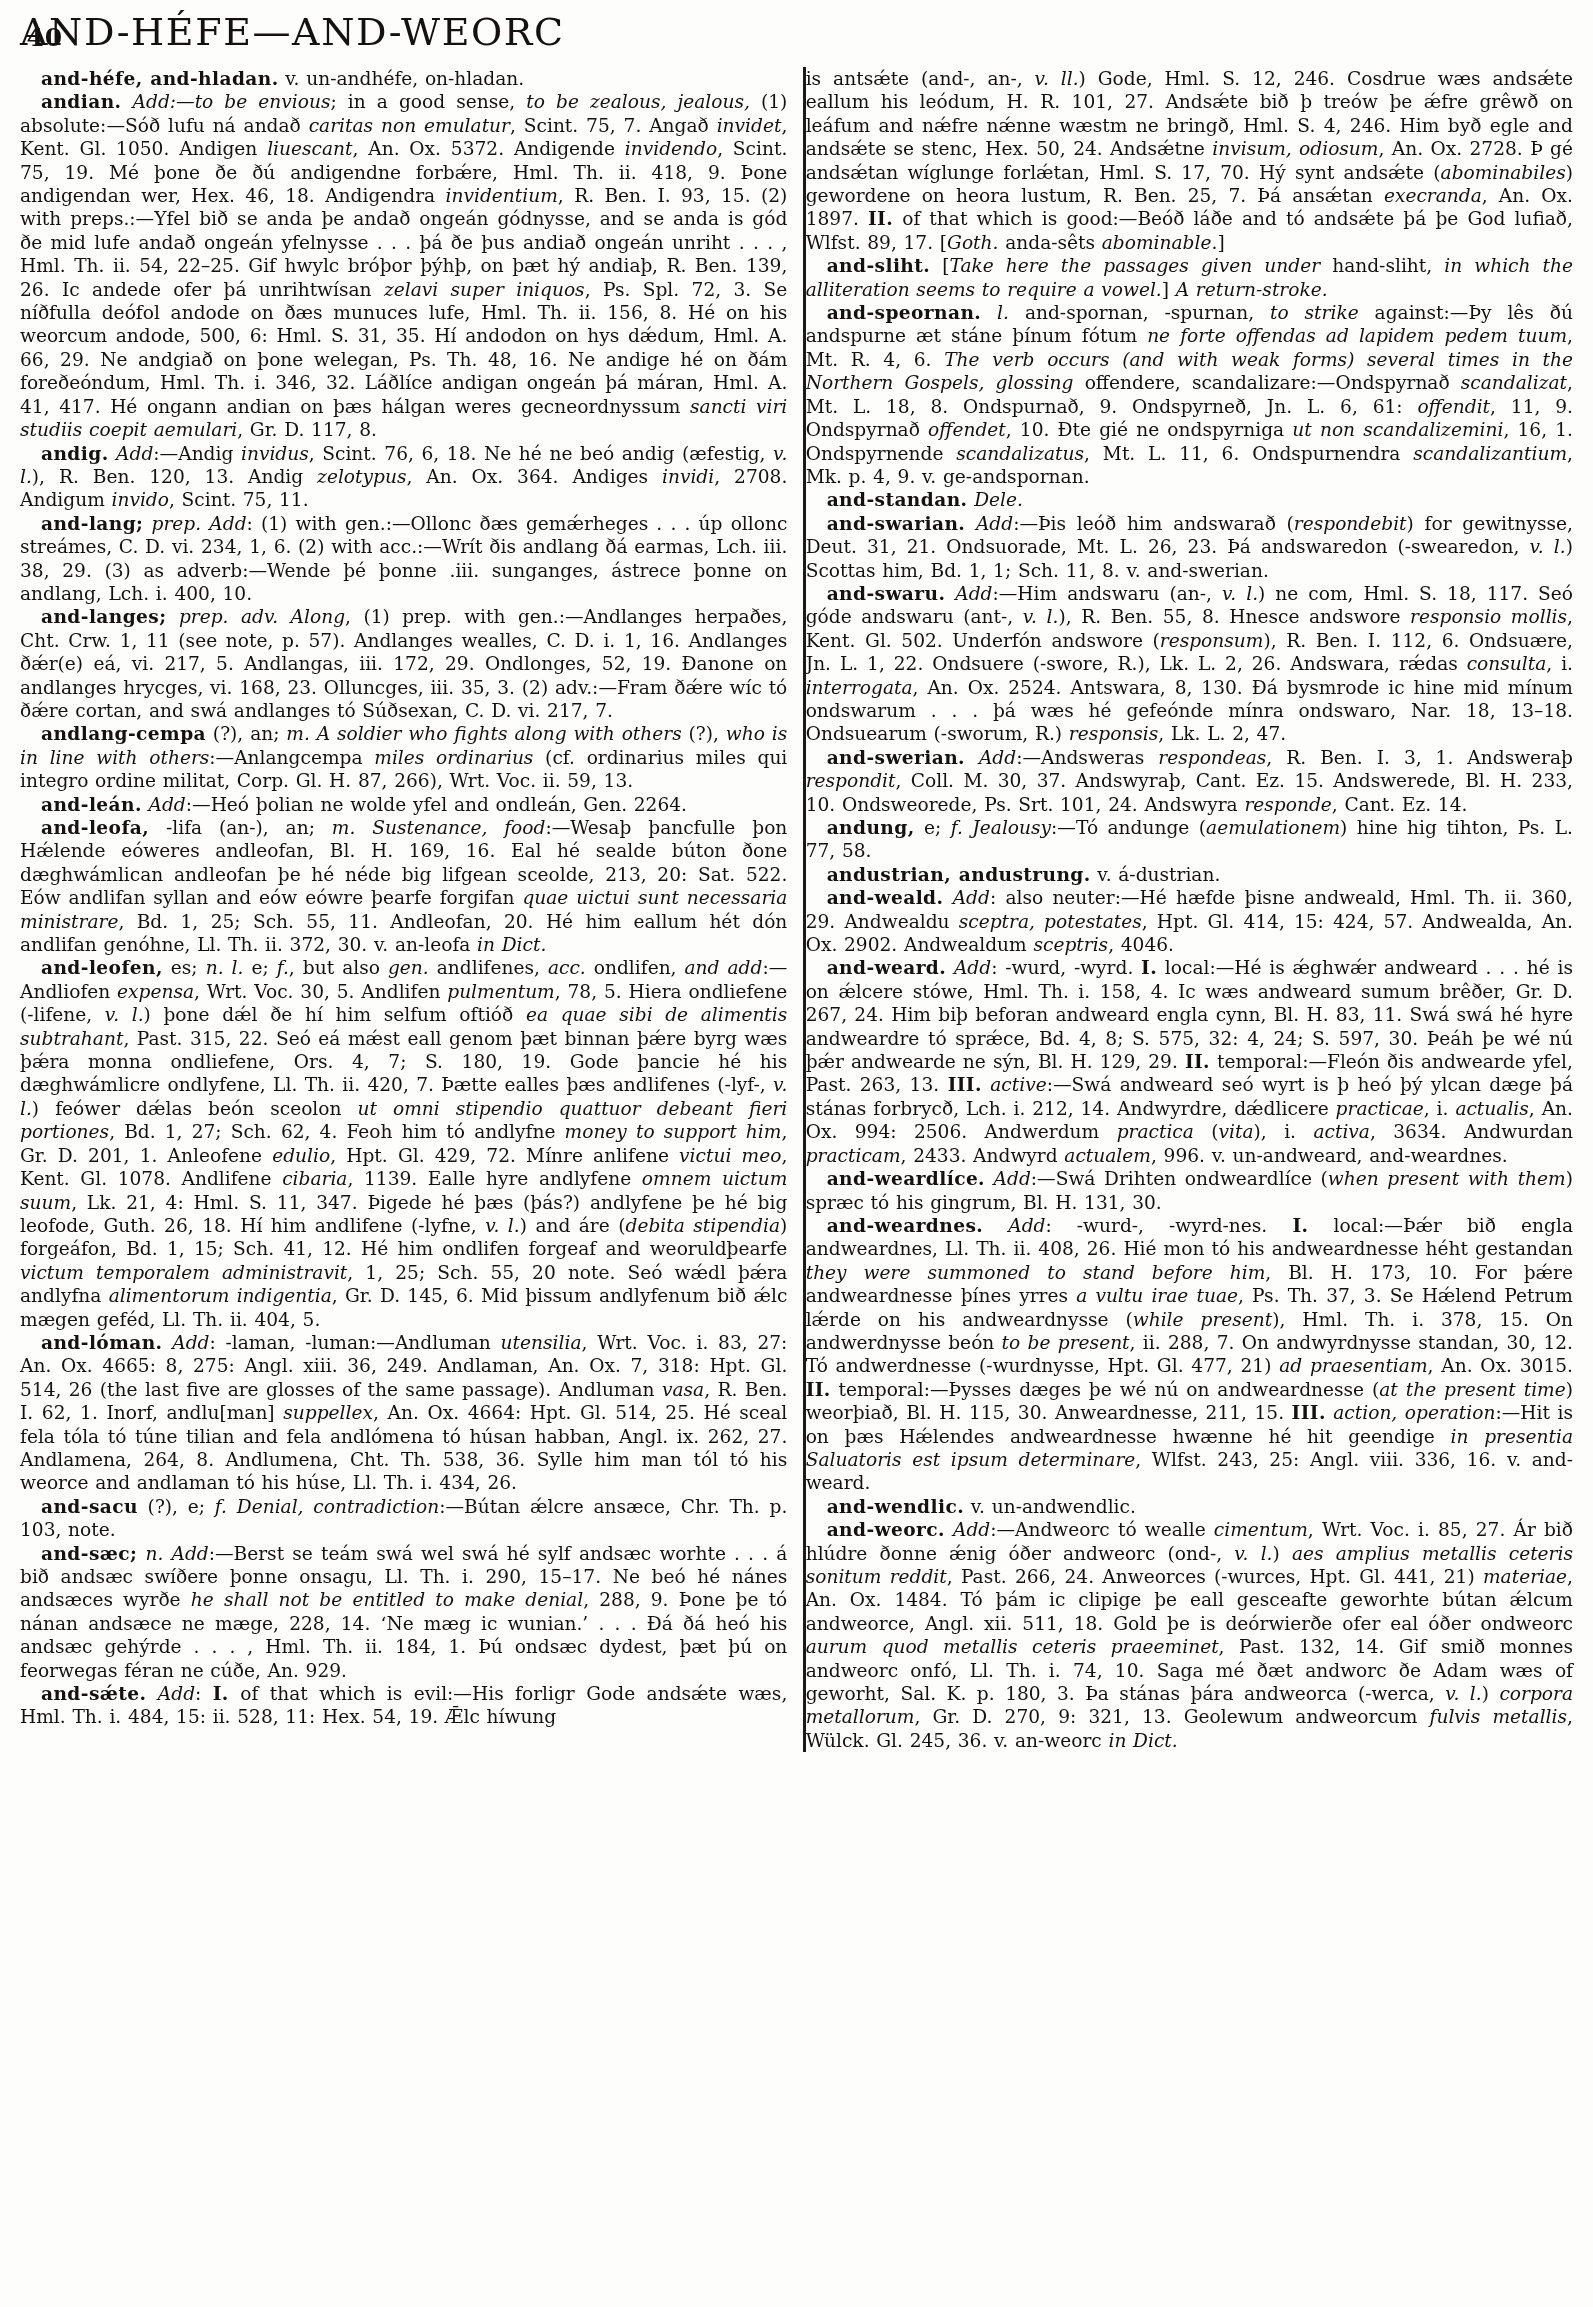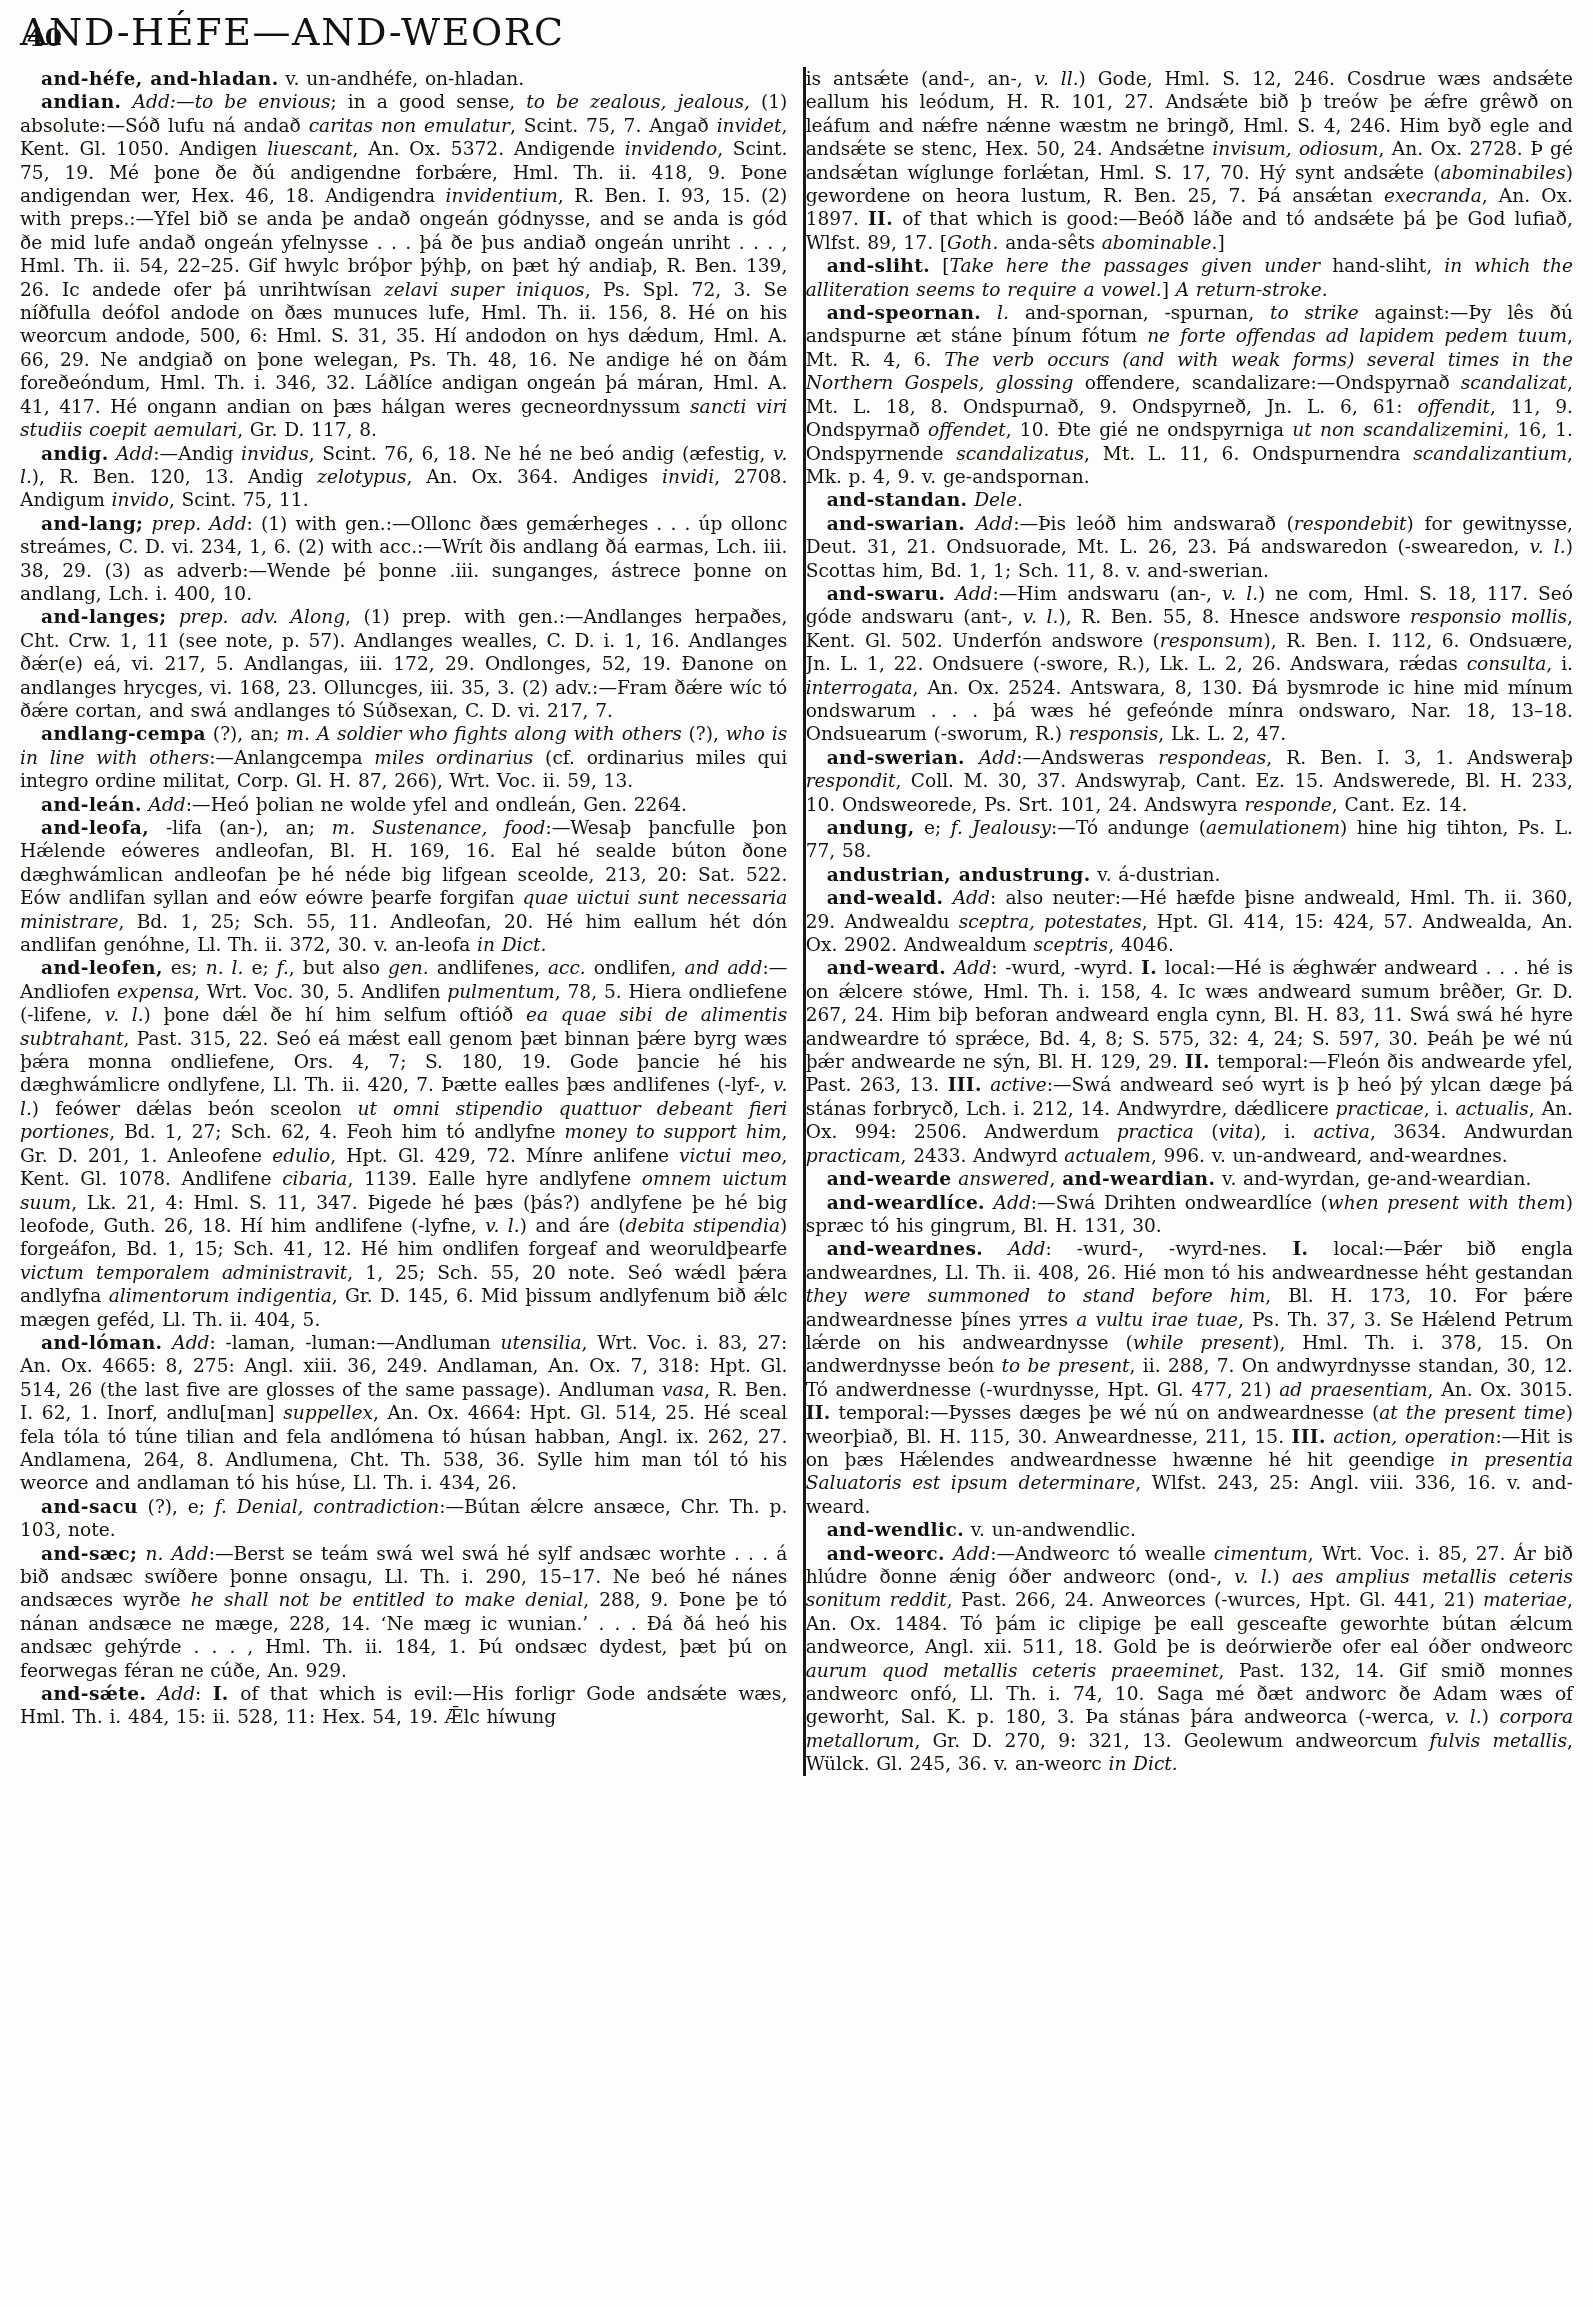--- a/index.html
+++ b/index.html
@@ -69,21 +69,20 @@
         <p class="entry"><span class="b">and-sliht.</span><span>  [</span><span class="i">Take here the passages given under</span><span> hand-sliht, </span><span class="i">in which the alliteration seems to require a vowel.</span><span>]  </span><span class="i">A return-stroke.</span></p>
         <p class="entry"><span class="b">and-speornan.</span><span class="i">  l.</span><span> and-spornan, -spurnan, </span><span class="i">to strike</span><span> against:—Þy lês ðú andspurne æt stáne þínum fótum </span><span class="i">ne forte offendas ad lapidem pedem tuum</span><span>, Mt. R. 4, 6. </span><span class="i">The verb occurs (and with weak forms) several times in the Northern Gospels, glossing</span><span> offendere, scandalizare:—Ondspyrnað </span><span class="i">scandalizat</span><span>, Mt. L. 18, 8. Ondspurnað, 9. Ondspyrneð, Jn. L. 6, 61: </span><span class="i">offendit</span><span>, 11, 9. Ondspyrnað </span><span class="i">offendet</span><span>, 10. Ðte gié ne ondspyrniga </span><span class="i">ut non scandalizemini</span><span>, 16, 1. Ondspyrnende </span><span class="i">scandalizatus</span><span>, Mt. L. 11, 6. Ondspurnendra </span><span class="i">scandalizantium</span><span>, Mk. p. 4, 9. v. ge-andspornan.</span></p>
         <p class="entry"><span class="b">and-standan.</span><span class="i">  Dele.</span></p>
         <p class="entry"><span class="b">and-swarian.</span><span class="i">  Add</span><span>:—Þis leóð him andswarað (</span><span class="i">respondebit</span><span>) for gewitnysse, Deut. 31, 21. Ondsuorade, Mt. L. 26, 23. Þá andswaredon (-swearedon, </span><span class="i">v. l.</span><span>) Scottas him, Bd. 1, 1; Sch. 11, 8. v. and-swerian.</span></p>
         <p class="entry"><span class="b">and-swaru.</span><span class="i">  Add</span><span>:—Him andswaru (an-, </span><span class="i">v. l.</span><span>) ne com, Hml. S. 18, 117. Seó góde andswaru (ant-, </span><span class="i">v. l.</span><span>), R. Ben. 55, 8. Hnesce andswore </span><span class="i">responsio mollis</span><span>, Kent. Gl. 502. Underfón andswore (</span><span class="i">responsum</span><span>), R. Ben. I. 112, 6. Ondsuære, Jn. L. 1, 22. Ondsuere (-swore, R.), Lk. L. 2, 26. Andswara, rǽdas </span><span class="i">consulta</span><span>, i. </span><span class="i">interrogata</span><span>, An. Ox. 2524. Antswara, 8, 130. Ðá bysmrode ic hine mid mínum ondswarum . . . þá wæs hé gefeónde mínra ondswaro, Nar. 18, 13–18. Ondsuearum (-sworum, R.) </span><span class="i">responsis</span><span>, Lk. L. 2, 47.</span></p>
         <p class="entry"><span class="b">and-swerian.</span><span class="i">  Add</span><span>:—Andsweras </span><span class="i">respondeas</span><span>, R. Ben. I. 3, 1. Andsweraþ </span><span class="i">respondit</span><span>, Coll. M. 30, 37. Andswyraþ, Cant. Ez. 15. Andswerede, Bl. H. 233, 10. Ondsweorede, Ps. Srt. 101, 24. Andswyra </span><span class="i">responde</span><span>, Cant. Ez. 14.</span></p>
         <p class="entry"><span class="b">andung,</span><span> e; </span><span class="i">f. Jealousy</span><span>:—Tó andunge (</span><span class="i">aemulationem</span><span>) hine hig tihton, Ps. L. 77, 58.</span></p>
         <p class="entry"><span class="b">andustrian, andustrung.</span><span>  v. á-dustrian.</span></p>
         <p class="entry"><span class="b">and-weald.</span><span class="i">  Add</span><span>: also neuter:—Hé hæfde þisne andweald, Hml. Th. ii. 360, 29. Andwealdu </span><span class="i">sceptra, potestates</span><span>, Hpt. Gl. 414, 15: 424, 57. Andwealda, An. Ox. 2902. Andwealdum </span><span class="i">sceptris</span><span>, 4046.</span></p>
         <p class="entry"><span class="b">and-weard.</span><span class="i">  Add</span><span>: -wurd, -wyrd.  </span><span class="b">I.</span><span> local:—Hé is ǽghwǽr andweard . . . hé is on ǽlcere stówe, Hml. Th. i. 158, 4. Ic wæs andweard sumum brêðer, Gr. D. 267, 24. Him biþ beforan andweard engla cynn, Bl. H. 83, 11. Swá swá hé hyre andweardre tó sprǽce, Bd. 4, 8; S. 575, 32: 4, 24; S. 597, 30. Þeáh þe wé nú þǽr andwearde ne sýn, Bl. H. 129, 29.  </span><span class="b">II.</span><span> temporal:—Fleón ðis andwearde yfel, Past. 263, 13.  </span><span class="b">III.</span><span class="i"> active</span><span>:—Swá andweard seó wyrt is þ heó þý ylcan dæge þá stánas forbrycð, Lch. i. 212, 14. Andwyrdre, dǽdlicere </span><span class="i">practicae</span><span>, i. </span><span class="i">actualis</span><span>, An. Ox. 994: 2506. Andwerdum </span><span class="i">practica</span><span> (</span><span class="i">vita</span><span>), i. </span><span class="i">activa</span><span>, 3634. Andwurdan </span><span class="i">practicam</span><span>, 2433. Andwyrd </span><span class="i">actualem</span><span>, 996. v. un-andweard, and-weardnes.</span></p>
-        <p class="entry"><span class="b">and-wearde</span><span class="i"> answered</span><span>, </span><span class="b">and-weardian.</span><span>  v. and-wyrdan, ge-and-weardian.</span></p>
         <p class="entry"><span class="b">and-weardlíce.</span><span class="i">  Add</span><span>:—Swá Drihten ondweardlíce (</span><span class="i">when present with them</span><span>) spræc tó his gingrum, Bl. H. 131, 30.</span></p>
         <p class="entry"><span class="b">and-weardnes.</span><span class="i">  Add</span><span>: -wurd-, -wyrd-nes.  </span><span class="b">I.</span><span> local:—Þǽr bið engla andweardnes, Ll. Th. ii. 408, 26. Hié mon tó his andweardnesse héht gestandan </span><span class="i">they were summoned to stand before him</span><span>, Bl. H. 173, 10. For þǽre andweardnesse þínes yrres </span><span class="i">a vultu irae tuae</span><span>, Ps. Th. 37, 3. Se Hǽlend Petrum lǽrde on his andweardnysse (</span><span class="i">while present</span><span>), Hml. Th. i. 378, 15. On andwerdnysse beón </span><span class="i">to be present</span><span>, ii. 288, 7. On andwyrdnysse standan, 30, 12. Tó andwerdnesse (-wurdnysse, Hpt. Gl. 477, 21) </span><span class="i">ad praesentiam</span><span>, An. Ox. 3015.  </span><span class="b">II.</span><span> temporal:—Þysses dæges þe wé nú on andweardnesse (</span><span class="i">at the present time</span><span>) weorþiað, Bl. H. 115, 30. Anweardnesse, 211, 15.  </span><span class="b">III.</span><span class="i"> action, operation</span><span>:—Hit is on þæs Hǽlendes andweardnesse hwænne hé hit geendige </span><span class="i">in presentia Saluatoris est ipsum determinare</span><span>, Wlfst. 243, 25: Angl. viii. 336, 16. v. and-weard.</span></p>
         <p class="entry"><span class="b">and-wendlic.</span><span>  v. un-andwendlic.</span></p>
         <p class="entry"><span class="b">and-weorc.</span><span class="i">  Add</span><span>:—Andweorc tó wealle </span><span class="i">cimentum</span><span>, Wrt. Voc. i. 85, 27. Ár bið hlúdre ðonne ǽnig óðer andweorc (ond-, </span><span class="i">v. l.</span><span>) </span><span class="i">aes amplius metallis ceteris sonitum reddit</span><span>, Past. 266, 24. Anweorces (-wurces, Hpt. Gl. 441, 21) </span><span class="i">materiae</span><span>, An. Ox. 1484. Tó þám ic clipige þe eall gesceafte geworhte bútan ǽlcum andweorce, Angl. xii. 511, 18. Gold þe is deórwierðe ofer eal óðer ondweorc </span><span class="i">aurum quod metallis ceteris praeeminet</span><span>, Past. 132, 14. Gif smið monnes andweorc onfó, Ll. Th. i. 74, 10. Saga mé ðæt andworc ðe Adam wæs of geworht, Sal. K. p. 180, 3. Þa stánas þára andweorca (-werca, </span><span class="i">v. l.</span><span>) </span><span class="i">corpora metallorum</span><span>, Gr. D. 270, 9: 321, 13. Geolewum andweorcum </span><span class="i">fulvis metallis</span><span>, Wülck. Gl. 245, 36. v. an-weorc </span><span class="i">in Dict.</span></p>
       </div>
   </div>
 </div>
 
 
 </body></html>

